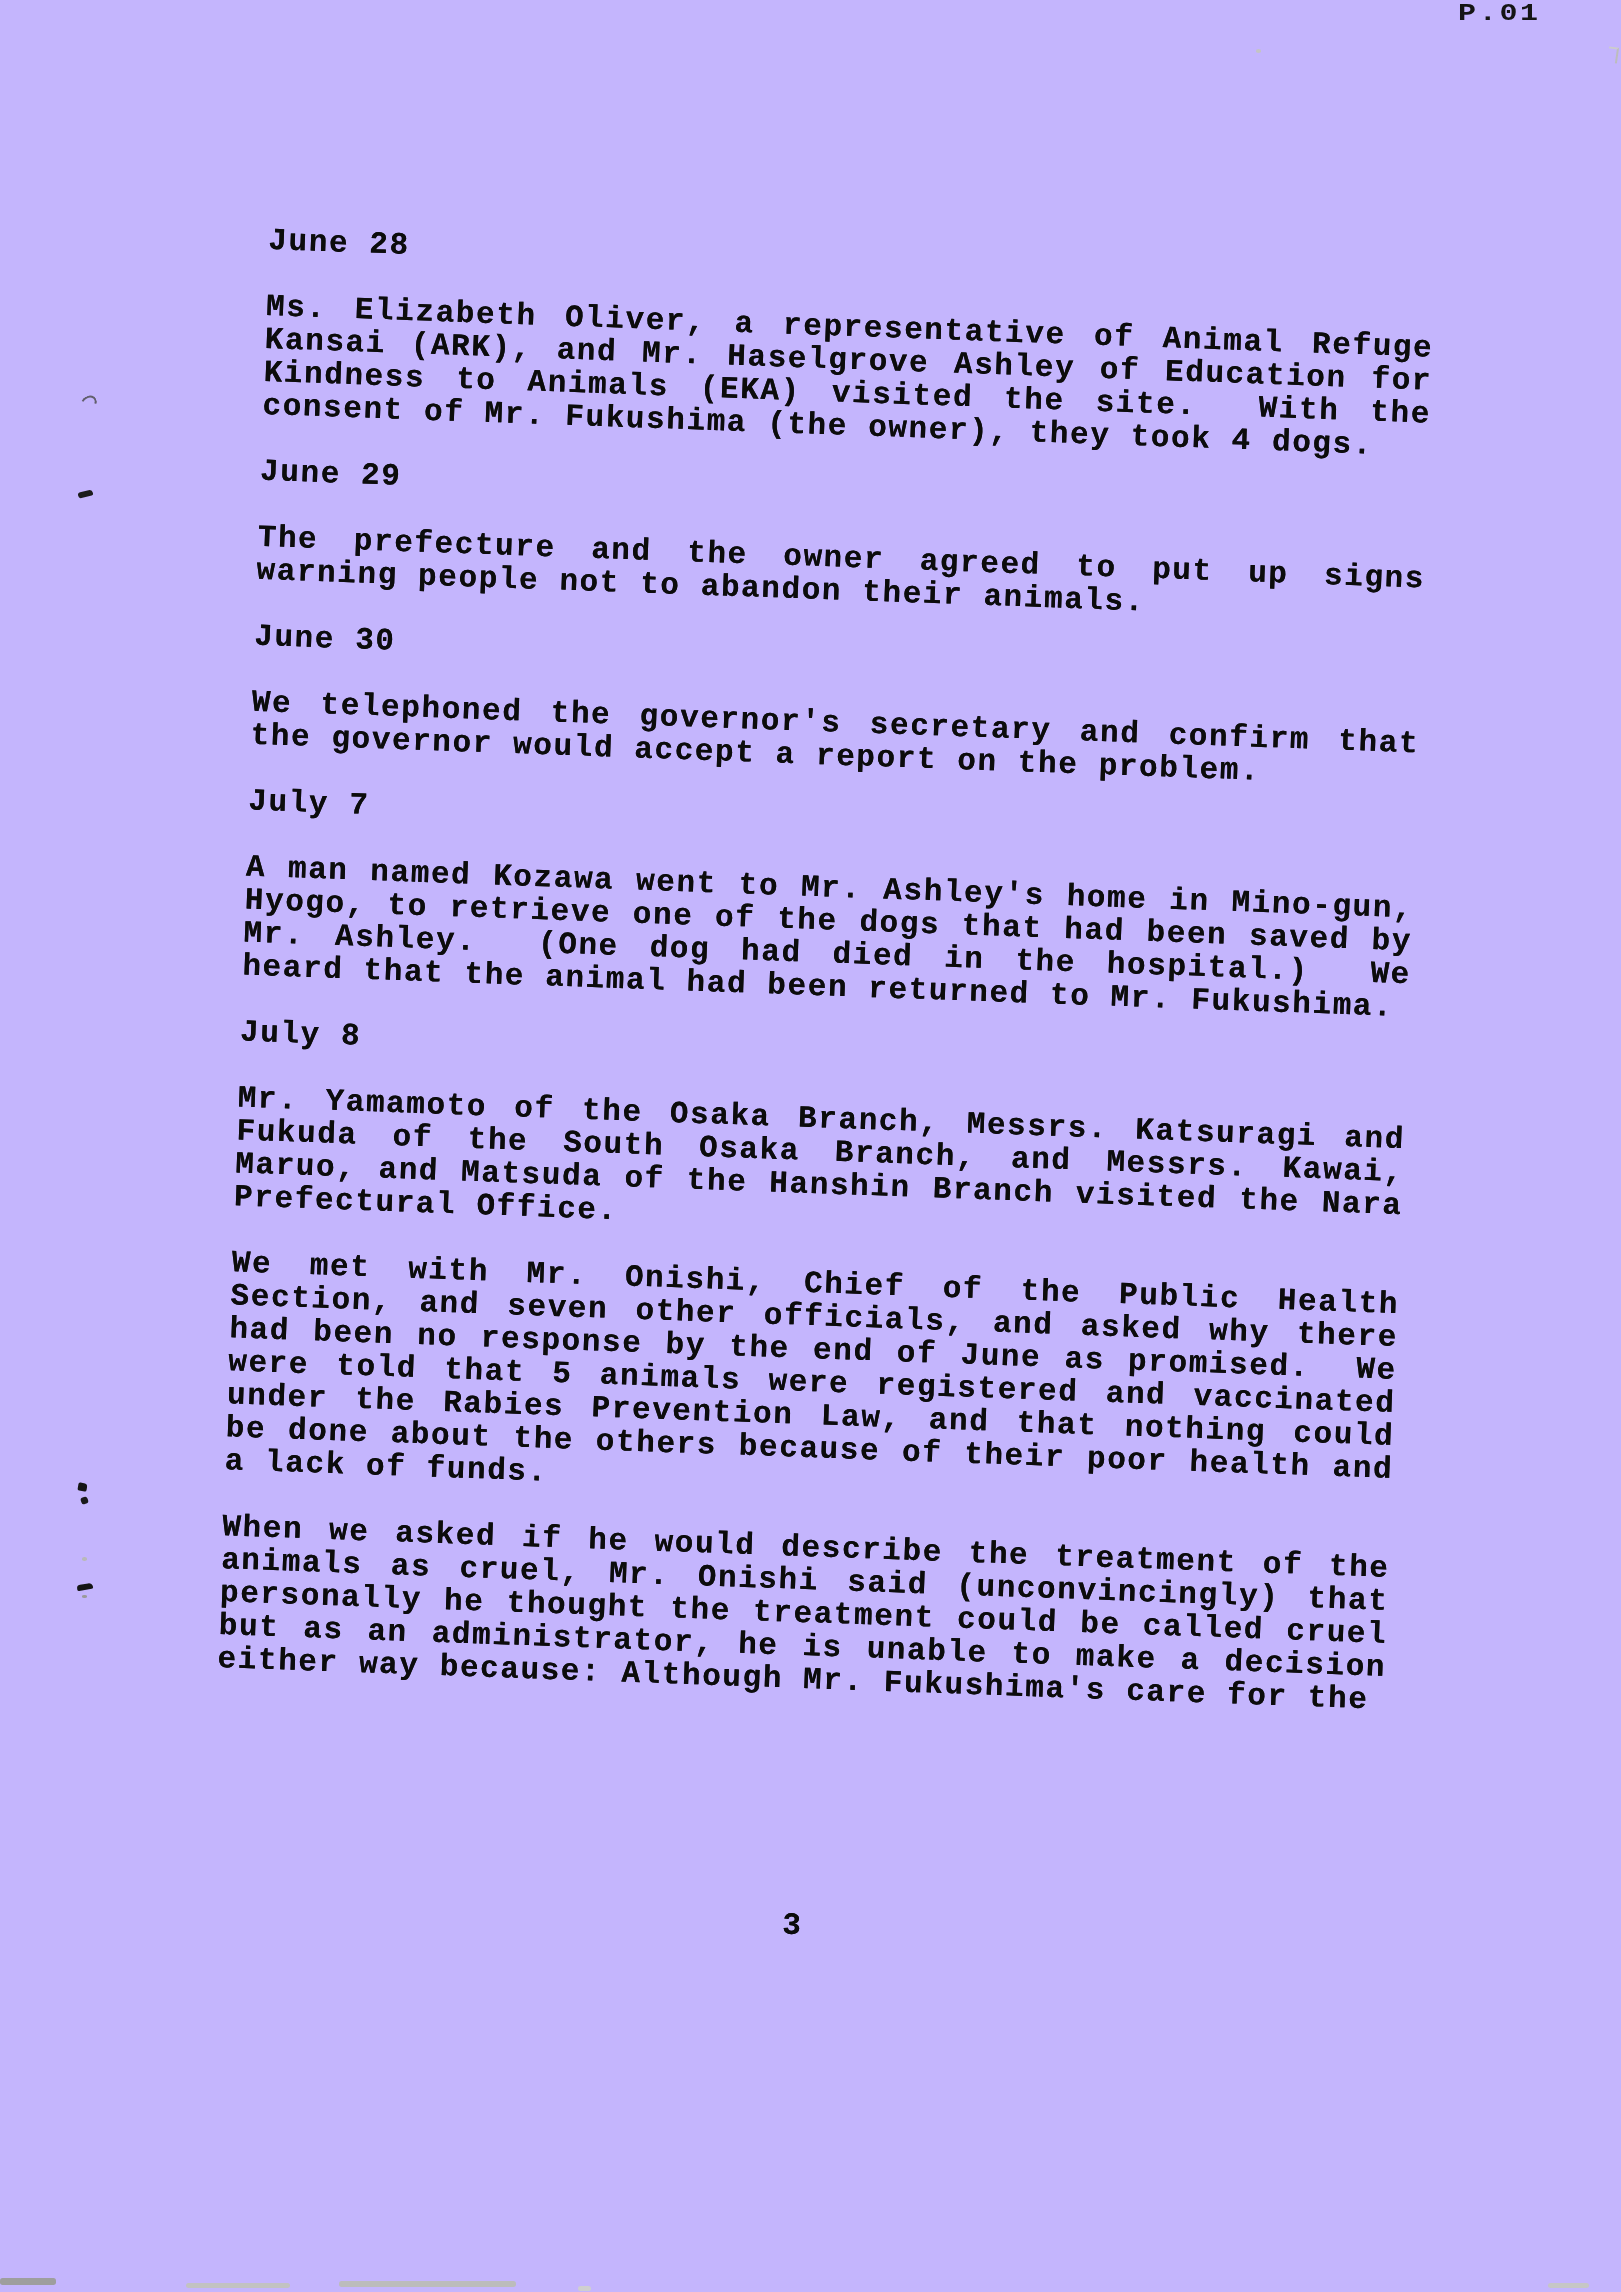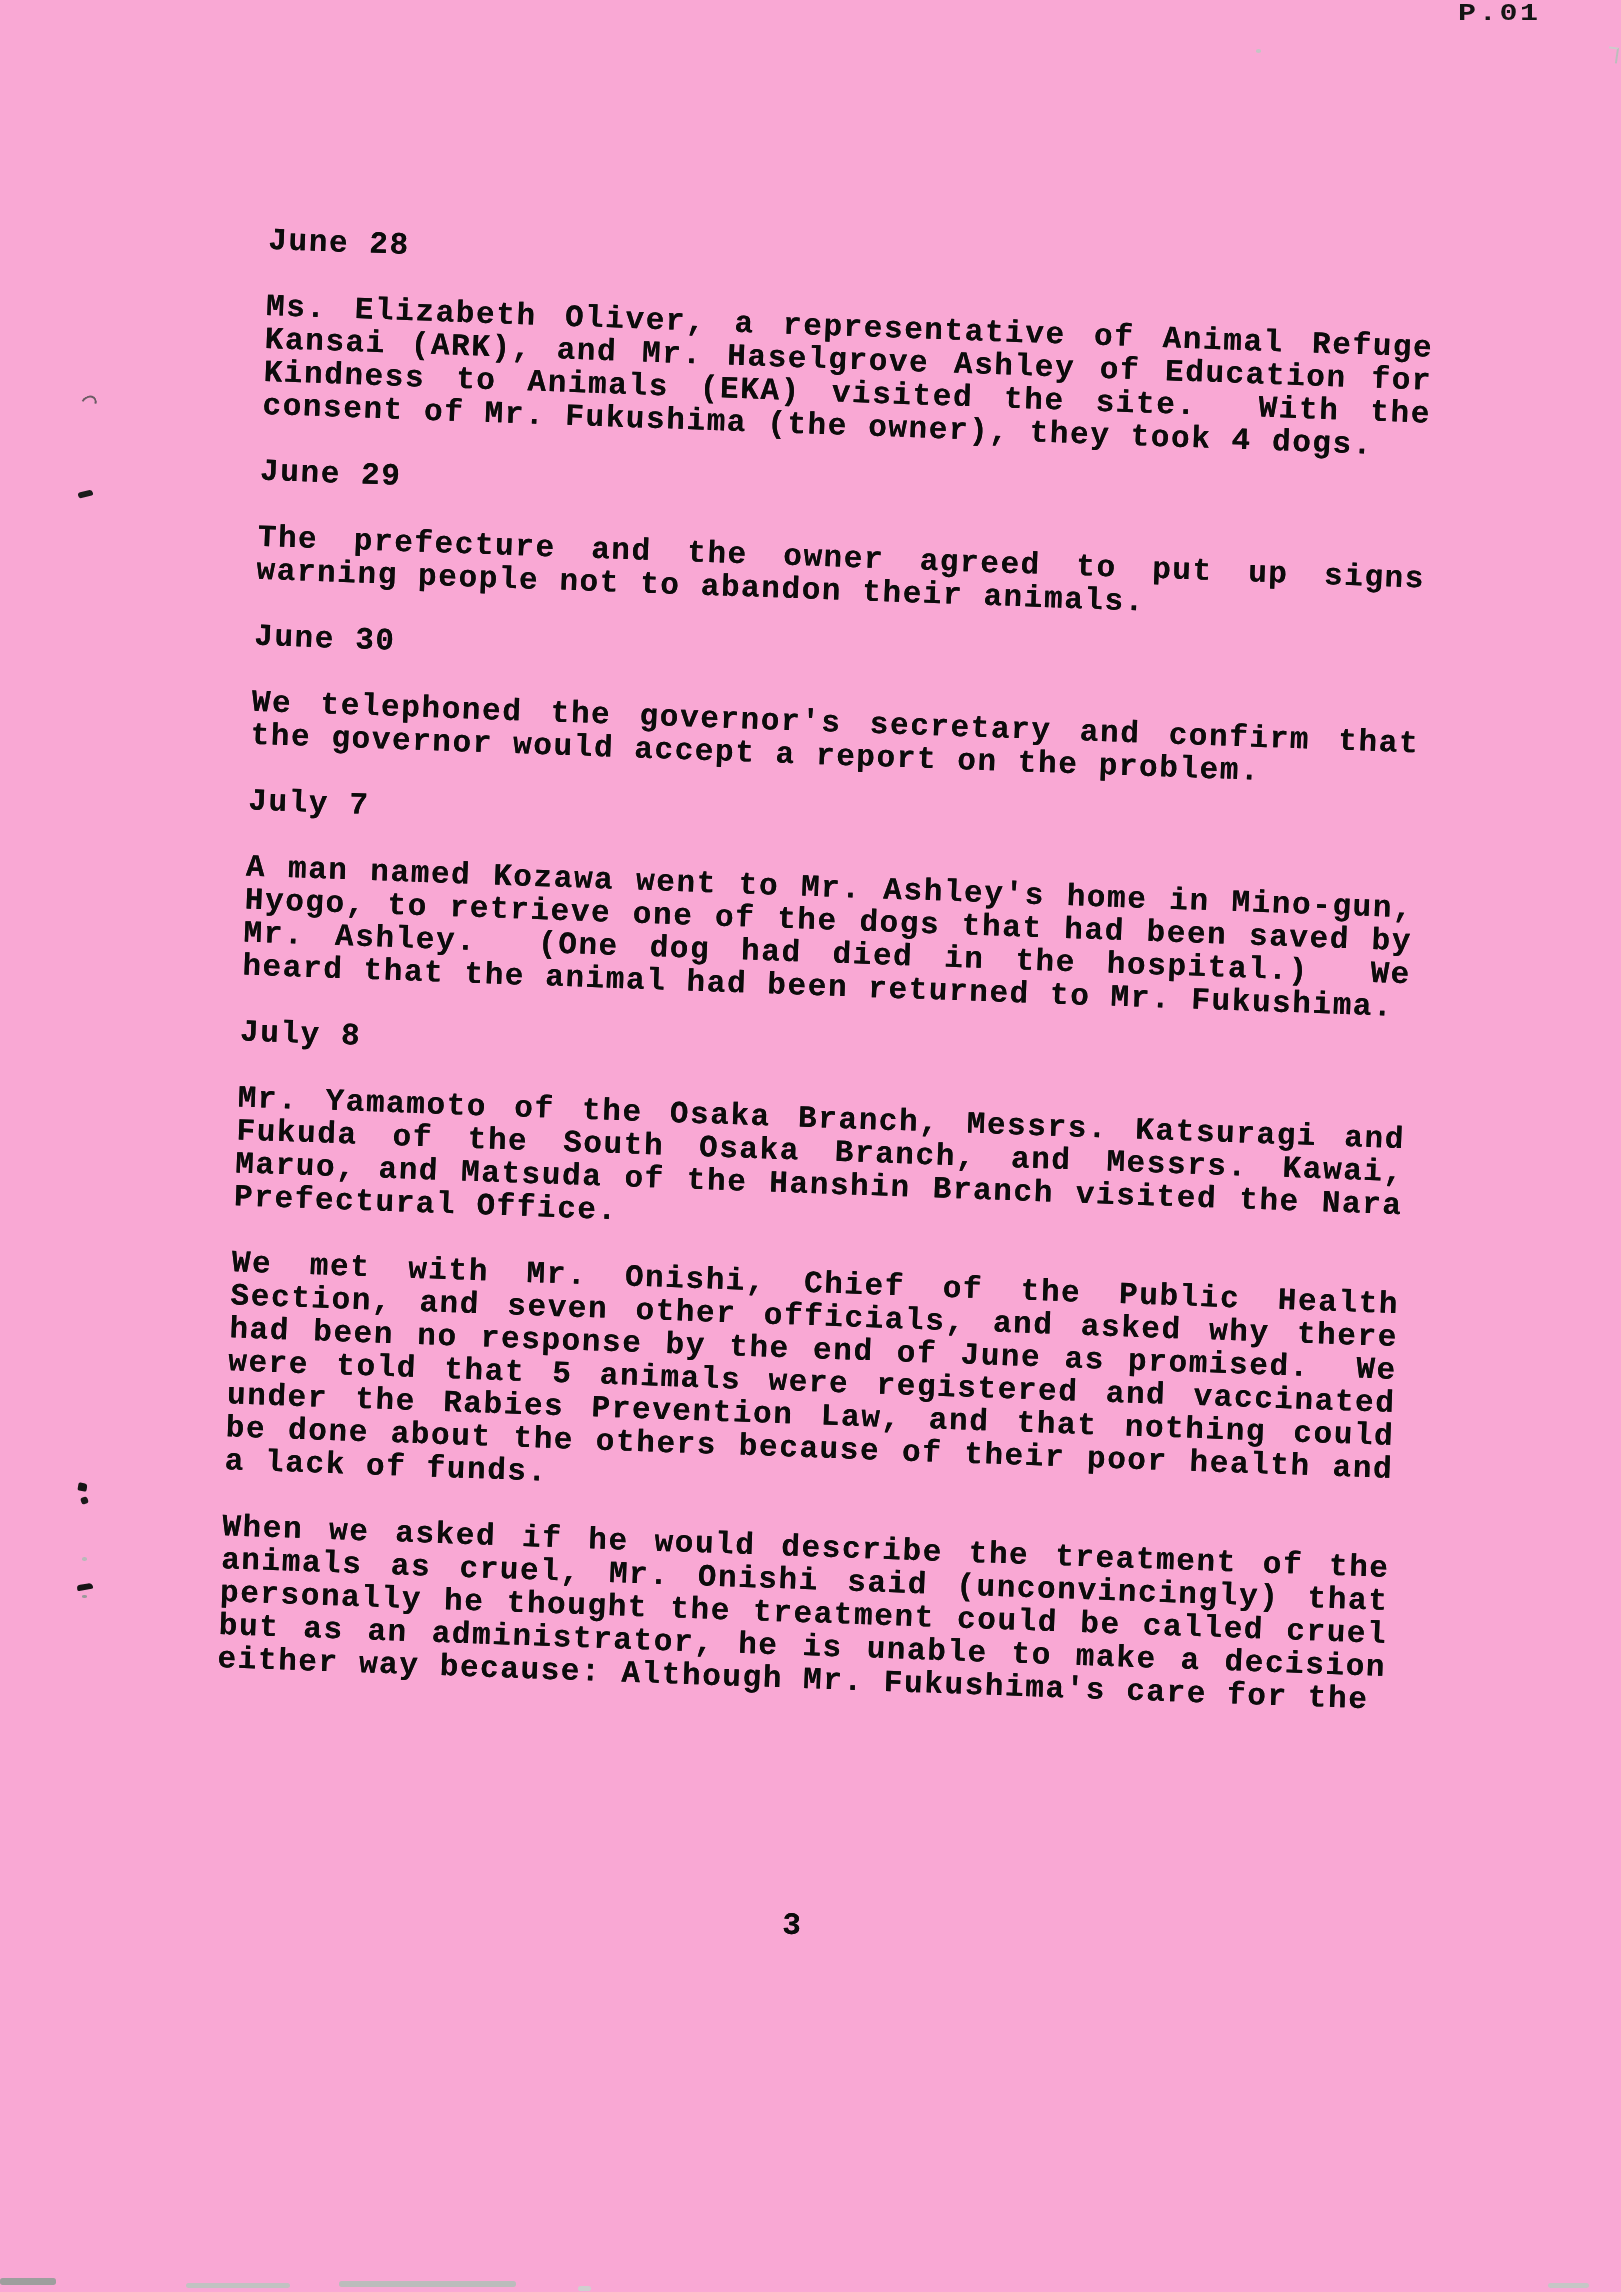--- a/index.html
+++ b/index.html
@@ -4,21 +4,21 @@
 <style>
   html, body {
     margin: 0;
     padding: 0;
     background: #ffffff;
   }
   .sheet {
     position: relative;
     width: 1621px;
     height: 2293px;
-    background: #f9a8d4;
+    background: #c4b5fd;
     overflow: hidden;
     font-family: "Liberation Mono", "DejaVu Sans Mono", monospace;
   }
   
   .fax-header {
     position: absolute;
     left: 1458px;
     top: 0px;
     font-size: 30px;
     font-weight: 700;

